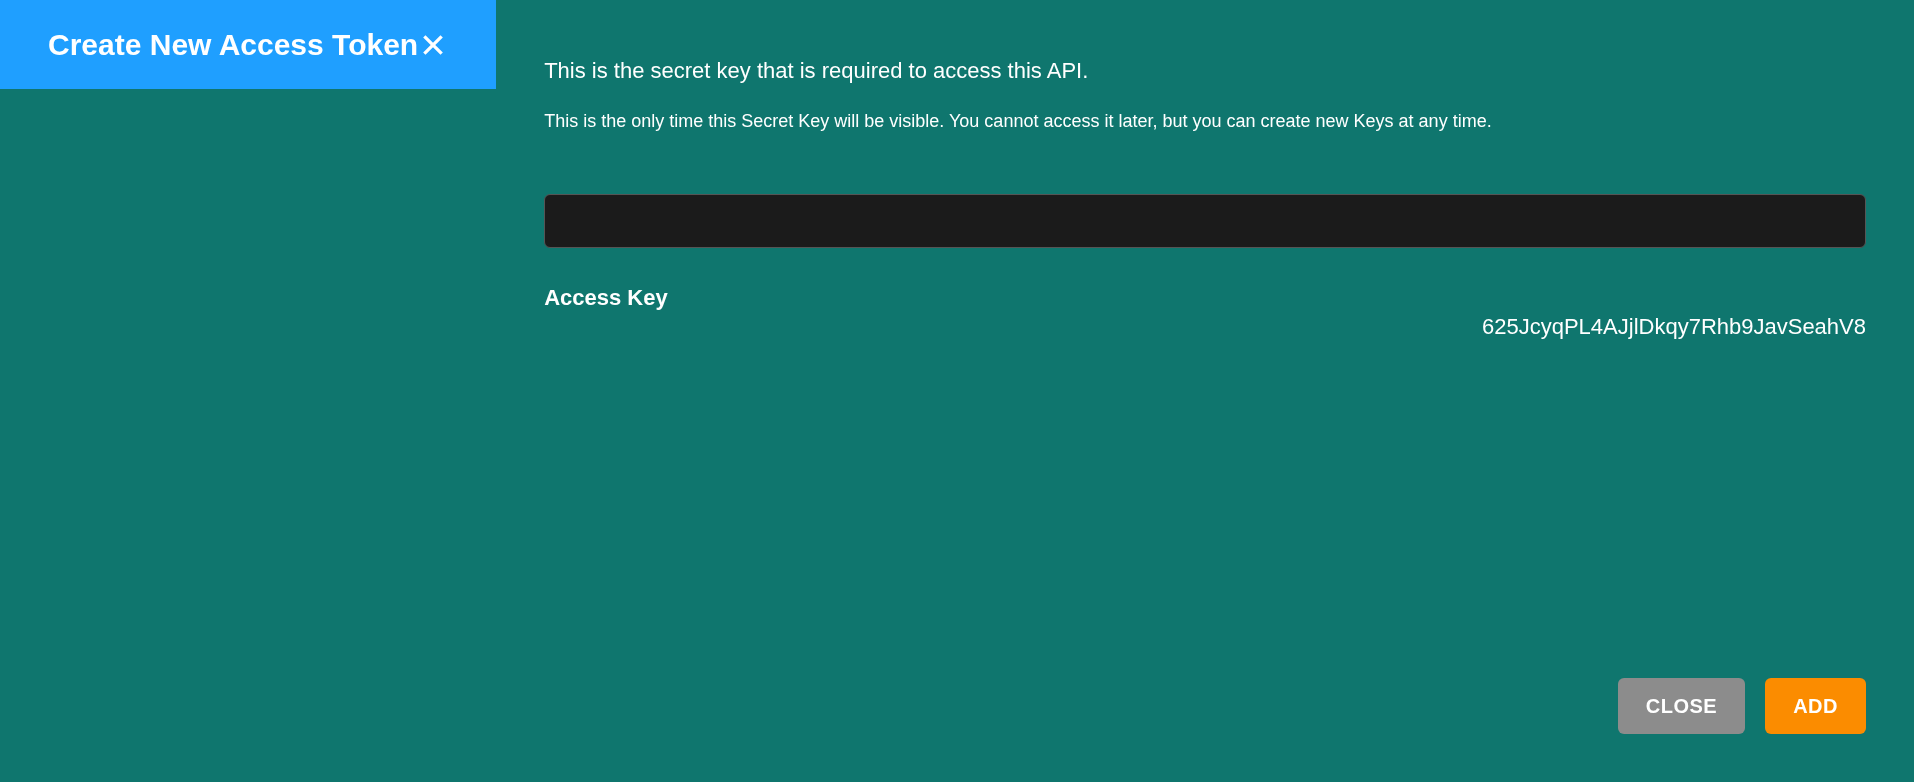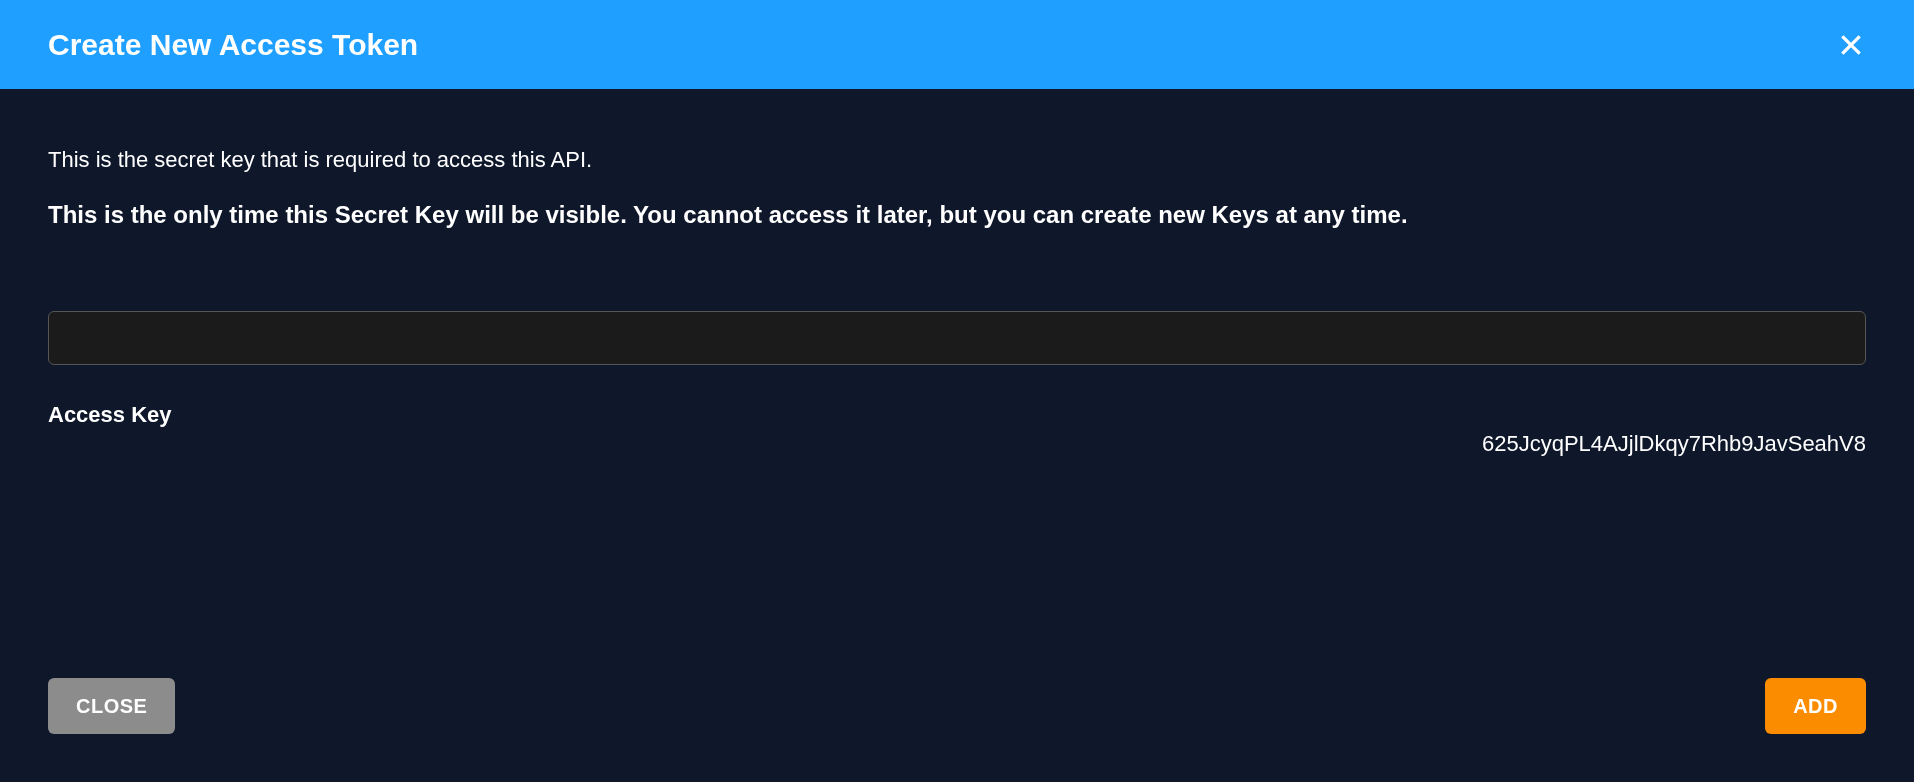--- a/index.html
+++ b/index.html
@@ -10,23 +10,23 @@
     body {
       font-family: -apple-system, BlinkMacSystemFont, "Segoe UI", Helvetica, Arial, sans-serif;
       background: #0a0a0a;
       width: 1914px;
       height: 782px;
       overflow: hidden;
     }
     .modal {
       width: 100%;
       height: 100%;
-      background: #0f172a;
+      background: #0f766e;
       display: flex;
-      flex-direction: column;
+      flex-direction: row;
     }
     .header {
       background: #1f9fff;
       height: 89px;
       display: flex;
       align-items: center;
       justify-content: space-between;
       padding: 0 48px;
     }
     .header-title {
@@ -57,24 +57,24 @@
       flex-direction: column;
     }
     .description {
       font-size: 22px;
       font-weight: 400;
       color: #ffffff;
       margin-bottom: 22px;
       line-height: 1.4;
     }
     .warning {
-      font-size: 24px;
-      font-weight: 700;
+      font-size: 18px;
+      font-weight: 400;
       color: #ffffff;
-      margin-bottom: 80px;
+      margin-bottom: 60px;
       line-height: 1.4;
     }
     .field-group {
       margin-bottom: 36px;
     }
     .field-label {
       font-size: 22px;
       font-weight: 700;
       color: #ffffff;
       margin-bottom: 14px;
@@ -102,22 +102,22 @@
     }
     .secret-value {
       font-size: 22px;
       font-weight: 400;
       color: #ffffff;
       line-height: 1.3;
       text-align: right;
     }
     .footer {
       display: flex;
-      justify-content: space-between;
-      gap: 8px;
+      justify-content: flex-end;
+      gap: 20px;
       padding-right: 0;
       margin-top: auto;
     }
     .btn {
       height: 56px;
       padding: 0 28px;
       border: none;
       border-radius: 6px;
       font-size: 20px;
       font-weight: 700;

